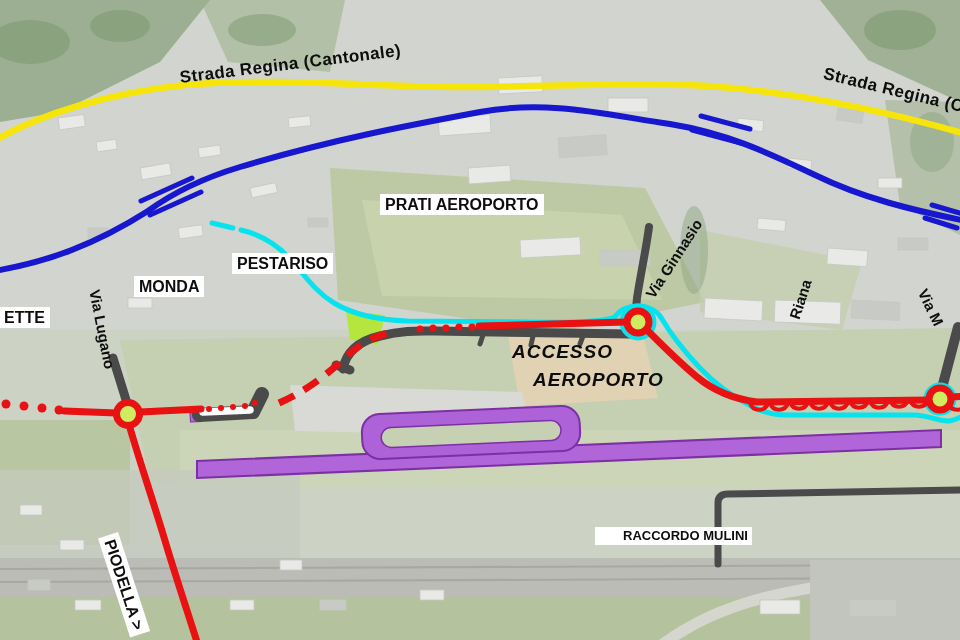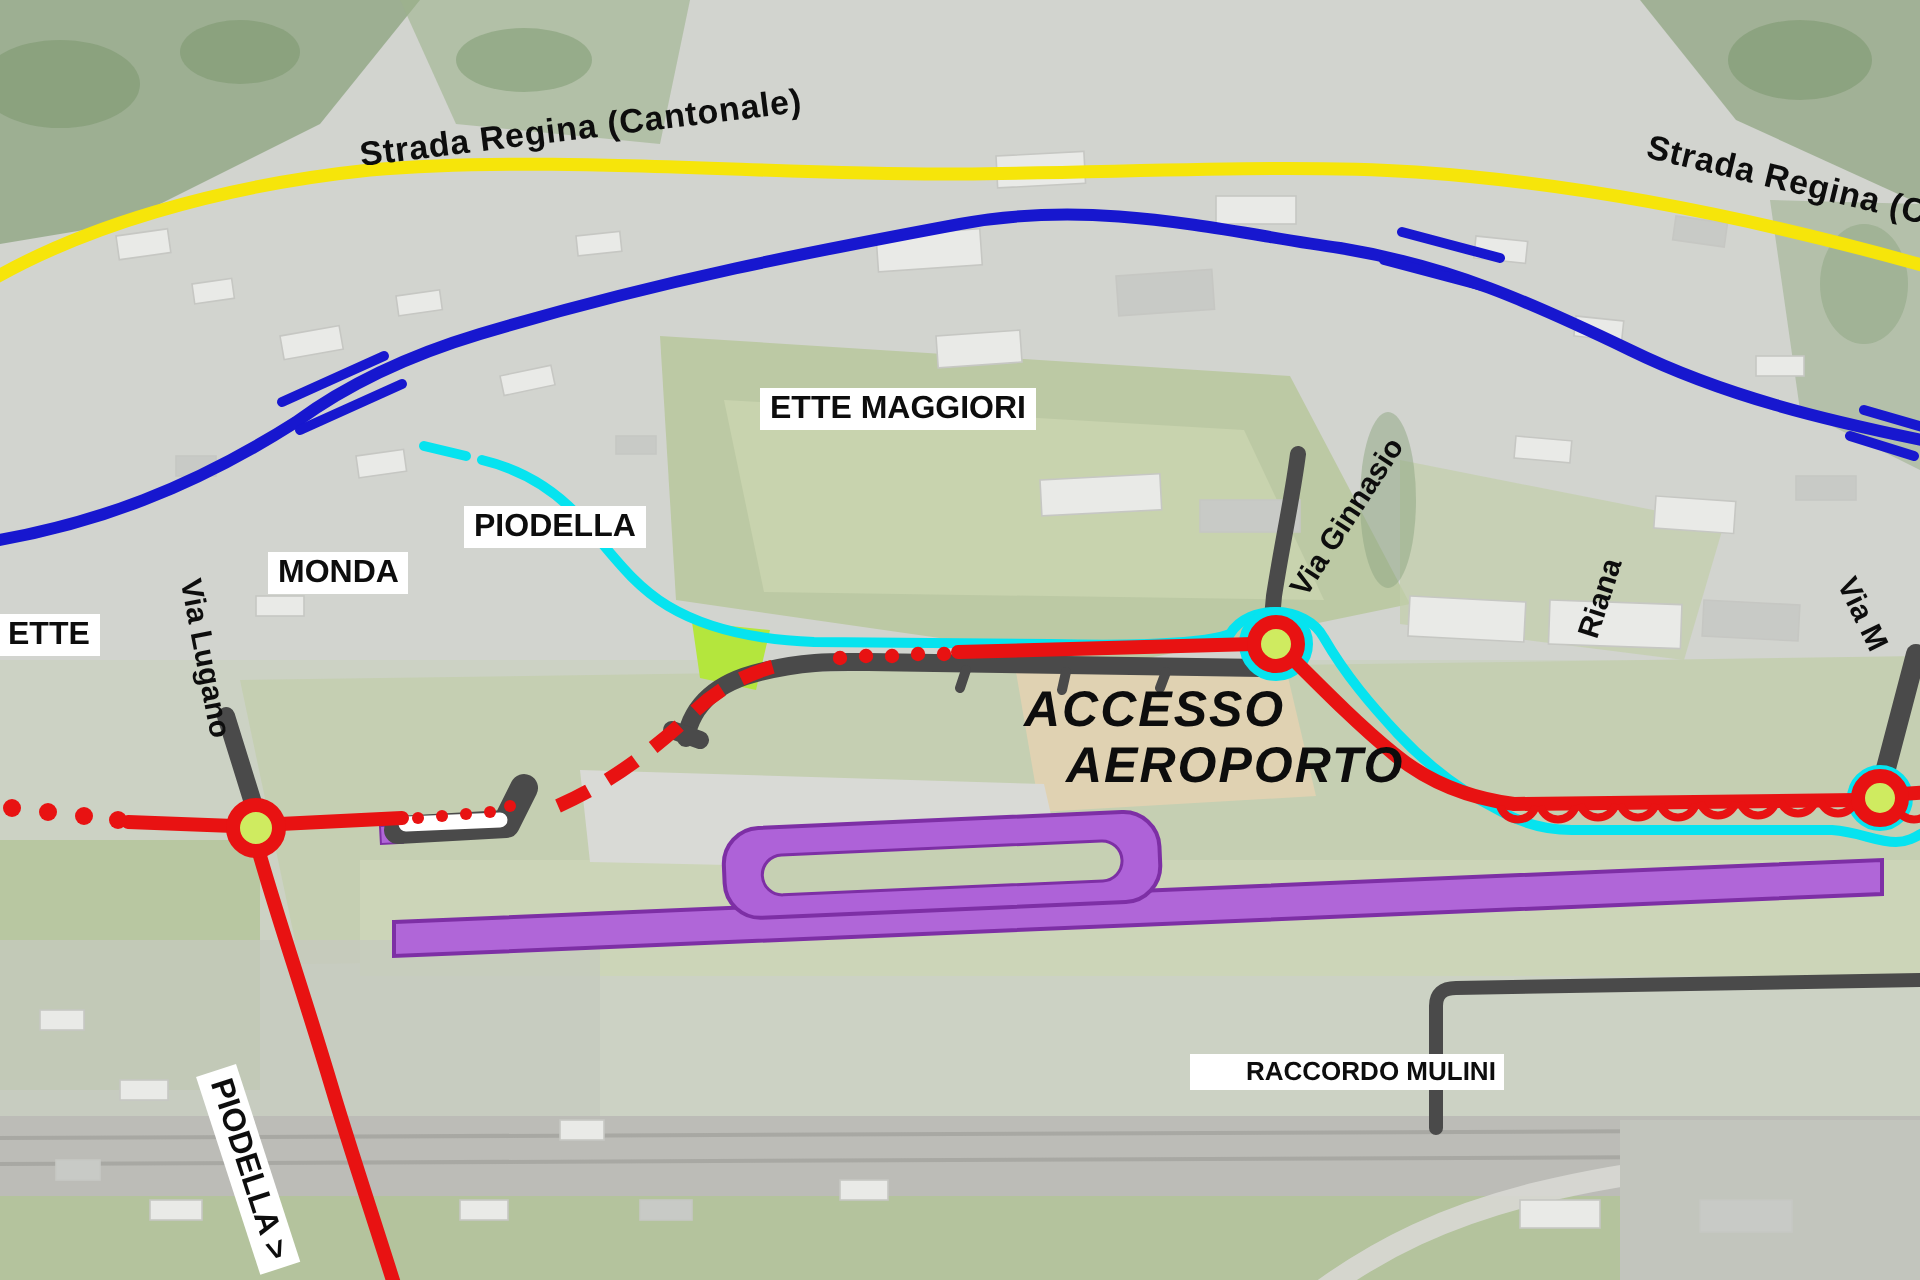--- a/index.html
+++ b/index.html
@@ -9,21 +9,21 @@
   }
   #overlay-svg{position:absolute;left:0;top:0;width:960px;height:640px;display:block;}
   .lbl{
     position:absolute;font-family:"Liberation Sans",sans-serif;
     font-weight:700;color:#0d0d0d;white-space:nowrap;z-index:5;
   }
   .box{background:#ffffff;padding:0 5px;line-height:21px;font-size:16px;}
   .box-sm{background:#ffffff;padding:0 4px;line-height:18px;font-size:13px;}
   .street{font-size:15px;}
   .strada{font-size:17px;letter-spacing:.4px;}
-  .accesso{font-style:italic;font-size:25px;letter-spacing:1px;}
+  .accesso{font-style:italic;font-size:19px;letter-spacing:1px;}
 </style>
 </head>
 <body>
 
 <div id="map">
 
   <svg id="overlay-svg" viewBox="0 0 960 640">
 
     <g>
       <rect x="0" y="0" width="960" height="330" fill="#d2d4cf"></rect>
@@ -167,23 +167,23 @@
       <circle cx="128" cy="414" r="11.5" fill="#cfeb60" stroke="#e81212" stroke-width="7"></circle>
       <circle cx="638" cy="322" r="11" fill="#cfeb60" stroke="#e81212" stroke-width="7"></circle>
       <circle cx="940" cy="399" r="11" fill="#cfeb60" stroke="#e81212" stroke-width="7"></circle>
     </g>
   </svg>
 
   <div class="lbl strada" style="left:180px;top:68px;transform:rotate(-7deg);transform-origin:left center;">Strada Regina (Cantonale)</div>
 
   <div class="lbl strada" style="left:826px;top:64px;transform:rotate(13.5deg);transform-origin:left top;">Strada Regina (Cantonale)</div>
 
-  <div class="lbl box" style="left:380px;top:194px;">ETTE MAGGIORI</div>
-
-  <div class="lbl box" style="left:232px;top:253px;">PIODELLA</div>
+  <div class="lbl box" style="left:380px;top:194px;">PRATI AEROPORTO</div>
+
+  <div class="lbl box" style="left:232px;top:253px;">PESTARISO</div>
 
   <div class="lbl box" style="left:134px;top:276px;">MONDA</div>
 
   <div class="lbl box" style="left:-12px;top:307px;padding-left:16px;">ETTE</div>
 
   <div class="lbl street" style="left:103px;top:288px;transform:rotate(79deg);transform-origin:left top;">Via Lugano</div>
 
   <div class="lbl street" style="left:642px;top:292px;transform:rotate(-57deg);transform-origin:left top;">Via Ginnasio</div>
 
   <div class="lbl street" style="left:786px;top:316px;transform:rotate(-72deg);transform-origin:left top;">Riana</div>

